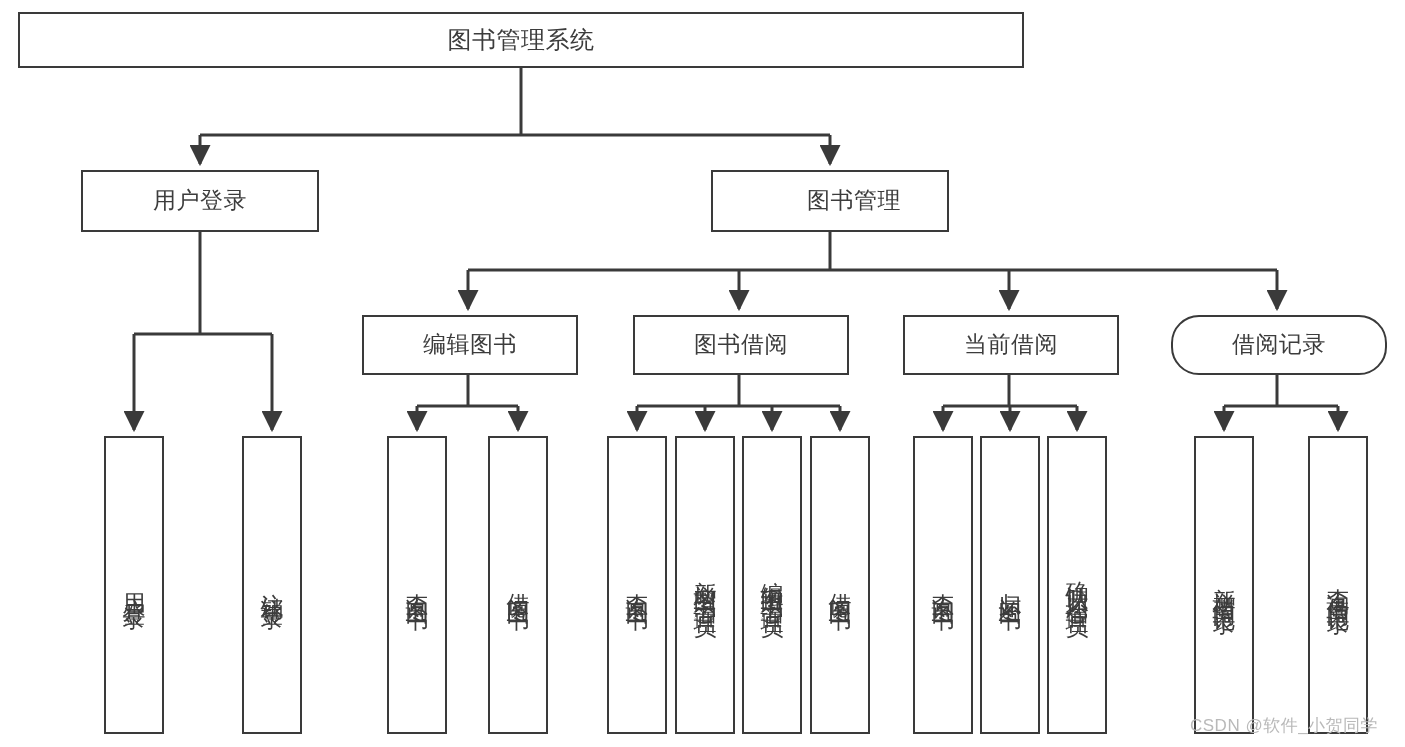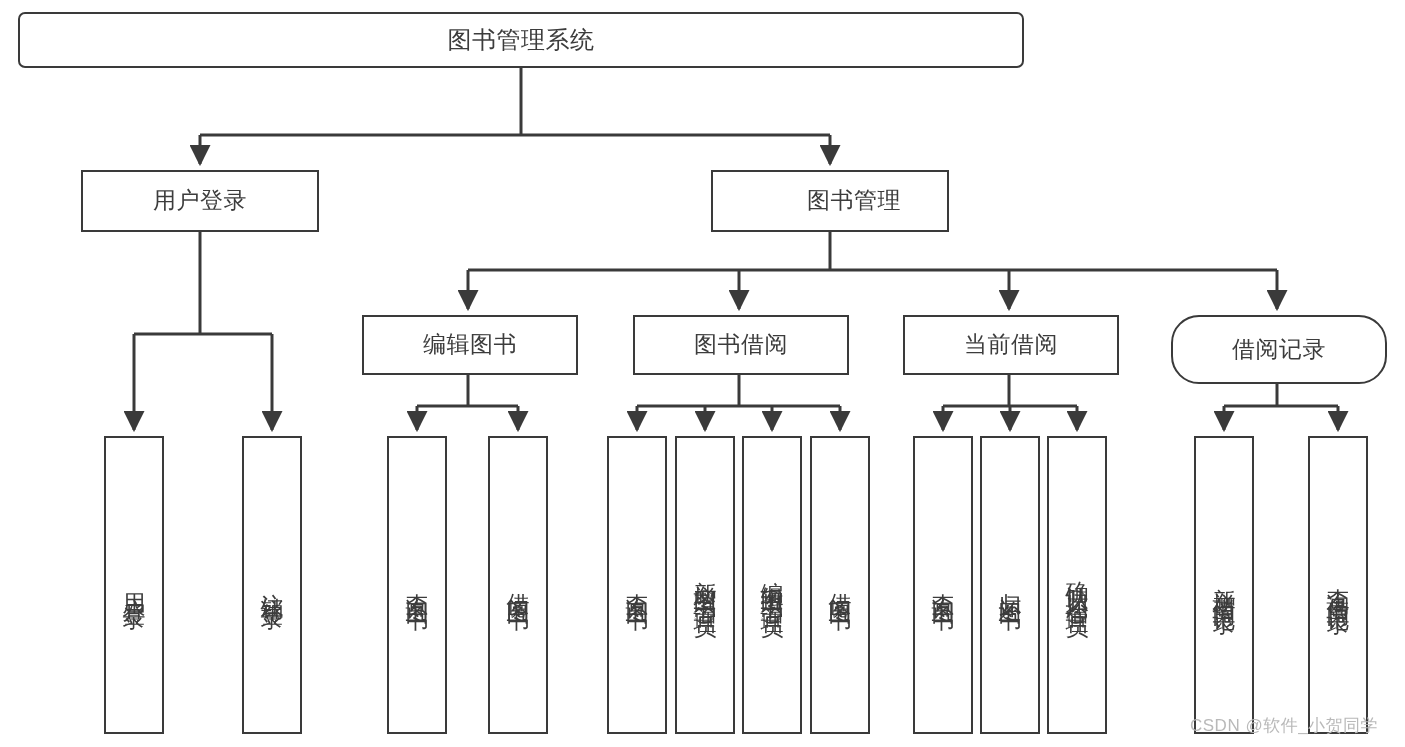--- a/index.html
+++ b/index.html
@@ -123,41 +123,41 @@
       <path d="M 1010 406 L 1010 430" marker-end="url(#arrow)"></path>
       <path d="M 1077 406 L 1077 430" marker-end="url(#arrow)"></path>
 
       <path d="M 1277 375 L 1277 406"></path>
       <path d="M 1224 406 L 1338 406"></path>
       <path d="M 1224 406 L 1224 430" marker-end="url(#arrow)"></path>
       <path d="M 1338 406 L 1338 430" marker-end="url(#arrow)"></path>
     </g>
   </svg>
 
-  <div class="node h root" style="left:18px; top:12px; width:1006px; height:56px;border-radius:7px;">
+  <div class="node h root" style="left:18px; top:12px; width:1006px; height:56px;">
     <span class="label">图书管理系统</span>
   </div>
 
   <div class="node h" style="left:81px; top:170px; width:238px; height:62px;">
     <span class="label">用户登录</span>
   </div>
   <div class="node h" style="left:711px; top:170px; width:238px; height:62px;padding-left:48px;">
     <span class="label">图书管理</span>
   </div>
 
   <div class="node h" style="left:362px; top:315px; width:216px; height:60px;">
     <span class="label">编辑图书</span>
   </div>
   <div class="node h" style="left:903px; top:315px; width:216px; height:60px;">
     <span class="label">当前借阅</span>
   </div>
   <div class="node h" style="left:633px; top:315px; width:216px; height:60px;">
     <span class="label">图书借阅</span>
   </div>
-  <div class="node h" style="left:1171px; top:315px; width:216px; height:69px;border-radius:28px;">
+  <div class="node h" style="left:1171px; top:315px; width:216px; height:60px;border-radius:28px;">
     <span class="label">借阅记录</span>
   </div>
 
   <div class="node v" style="left:104px; top:436px; width:60px; height:298px;">
     <span class="label">用户登录</span>
   </div>
   <div class="node v" style="left:242px; top:436px; width:60px; height:298px;">
     <span class="label">注销登录</span>
   </div>
 

